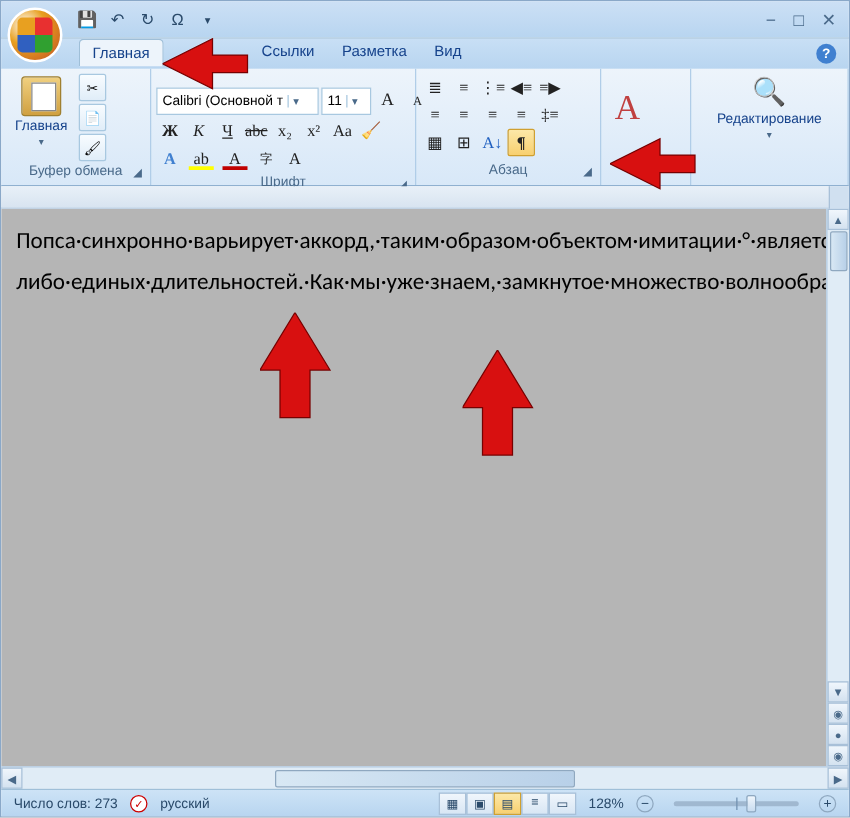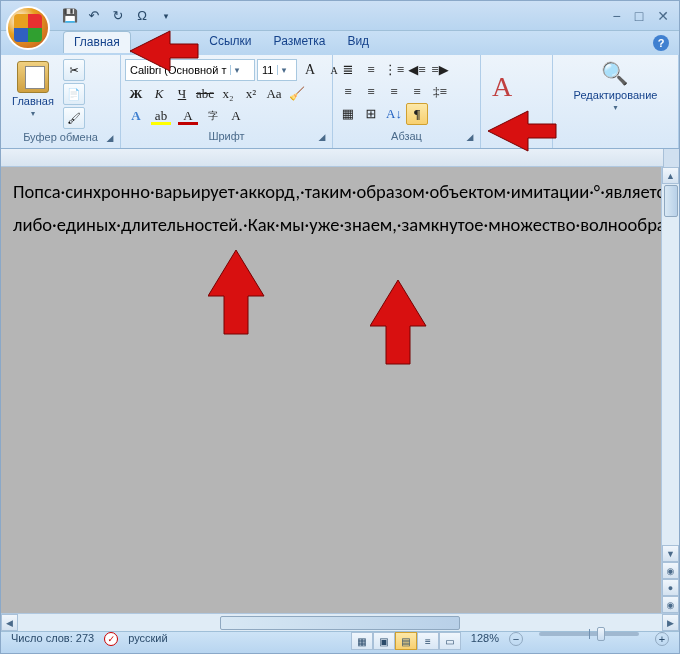--- a/index.html
+++ b/index.html
@@ -21,21 +21,21 @@
 .group { border-right: 1px solid #b0cde8; display: flex; flex-direction: column; padding: 2px; }
 .group-body { flex: 1; display: flex; align-items: flex-start; gap: 2px; padding: 2px; }
 .group-label { height: 16px; font-size: 11px; color: #4a6a8a; text-align: center; position: relative; padding: 0 4px; }
 .group-label .launcher { position: absolute; right: 2px; top: 2px; width: 12px; height: 12px; font-size: 9px; color: #4a6a8a; }
 .big-btn { width: 56px; display: flex; flex-direction: column; align-items: center; gap: 2px; font-size: 11px; color: #15428b; padding: 2px; }
 .big-btn .icon { width: 32px; height: 32px; }
 .paste-icon { background: linear-gradient(#f0d080,#d0a040); border: 1px solid #a08030; border-radius: 3px; position: relative; }
 .paste-icon::after { content: ''; position: absolute; inset: 4px 3px 3px 7px; background: #fff; border: 1px solid #888; }
 .small-btns { display: flex; flex-direction: column; gap: 2px; }
 .sbtn { width: 22px; height: 22px; border: 1px solid #a8c8e0; border-radius: 2px; background: linear-gradient(#f8fcff,#e0edf8); display: flex; align-items: center; justify-content: center; font-size: 11px; }
-.font-row { display: flex; gap: 2px; margin-bottom: 2px; }
+.font-row { display: flex; gap: 2px; margin-bottom: 2px; margin-top: 11px; }
 .font-combo { height: 22px; border: 1px solid #a8c8e0; background: #fff; font-size: 11px; padding: 0 4px; display: flex; align-items: center; gap: 4px; }
 .dropdown-arrow { width: 12px; border-left: 1px solid #a8c8e0; text-align: center; color: #4a6a8a; font-size: 9px; }
 .fcol { display: flex; flex-direction: column; }
 .frow { display: flex; gap: 1px; }
 .tbtn { width: 22px; height: 22px; display: flex; align-items: center; justify-content: center; font-family: 'Times New Roman', serif; font-size: 13px; color: #222; border-radius: 2px; }
 .tbtn.bold { font-weight: bold; }
 .tbtn.italic { font-style: italic; }
 .tbtn.underline { text-decoration: underline; }
 .tbtn.strike { text-decoration: line-through; }
 .tbtn.on { background: linear-gradient(#fce8a8,#f8d070); border: 1px solid #d0a030; }
@@ -50,21 +50,21 @@
 .doc-area { flex: 1; display: flex; overflow: hidden; position: relative; }
 .doc { flex: 1; background: #b5b5b5; padding: 8px 12px; font-family: Calibri, sans-serif; font-size: 18.5px; line-height: 1.8; color: #000; overflow: hidden; }
 .scrollbar-v { width: 18px; background: #e0ecf6; border-left: 1px solid #b0c8e0; display: flex; flex-direction: column; }
 .scroll-btn { height: 17px; background: linear-gradient(#f0f6fc,#d4e2f0); border: 1px solid #a8c0d8; font-size: 9px; color: #4a6a8a; display: flex; align-items: center; justify-content: center; }
 .scroll-thumb { width: 14px; height: 32px; background: linear-gradient(90deg,#d8e8f4,#b8d0e8); border: 1px solid #8fa8c0; border-radius: 2px; margin: 1px auto; }
 .scroll-track { flex: 1; }
 .scrollbar-h { height: 18px; background: #e0ecf6; border-top: 1px solid #b0c8e0; display: flex; }
 .scrollbar-h .scroll-btn { width: 17px; height: auto; }
 .scrollbar-h .scroll-track { flex: 1; position: relative; }
 .scrollbar-h .scroll-thumb { width: 240px; height: 14px; position: absolute; left: 50%; transform: translateX(-50%); top: 1px; }
-.statusbar { height: 22px; background: linear-gradient(#cde3f6,#b8d5f0); display: flex; padding: 0 10px; font-size: 11px; color: #2a4a6a; gap: 10px; border-top: 1px solid #9fbfd8; }
+.statusbar { height: 22px; background: linear-gradient(#cde3f6,#b8d5f0); display: flex; align-items: center; padding: 0 10px; font-size: 11px; color: #2a4a6a; gap: 10px; border-top: 1px solid #9fbfd8; }
 .status-sep { flex: 1; }
 .view-btns { display: flex; gap: 0; }
 .view-btn { width: 22px; height: 18px; border: 1px solid #a8c0d8; background: linear-gradient(#f0f6fc,#d8e6f4); font-size: 10px; display: flex; align-items: center; justify-content: center; }
 .view-btn.active { background: linear-gradient(#fce8a8,#f8d070); border-color: #d0a030; }
 .zoom-slider { width: 100px; height: 4px; background: #a0b8d0; border-radius: 2px; position: relative; margin: 0 6px; }
 .zoom-slider::before { content: ''; position: absolute; left: 50%; top: -3px; width: 1px; height: 10px; background: #7090b0; }
 .zoom-handle { position: absolute; width: 8px; height: 14px; background: linear-gradient(#f0f6fc,#c8dcf0); border: 1px solid #8fa8c0; border-radius: 2px; top: -5px; left: 58%; }
 .arrow-red { position: absolute; z-index: 50; pointer-events: none; }
 .lang-icon { width: 14px; height: 14px; background: #fff; border-radius: 50%; display: inline-flex; align-items: center; justify-content: center; font-size: 9px; color: #c00; border: 1px solid #c00; }
 </style>

